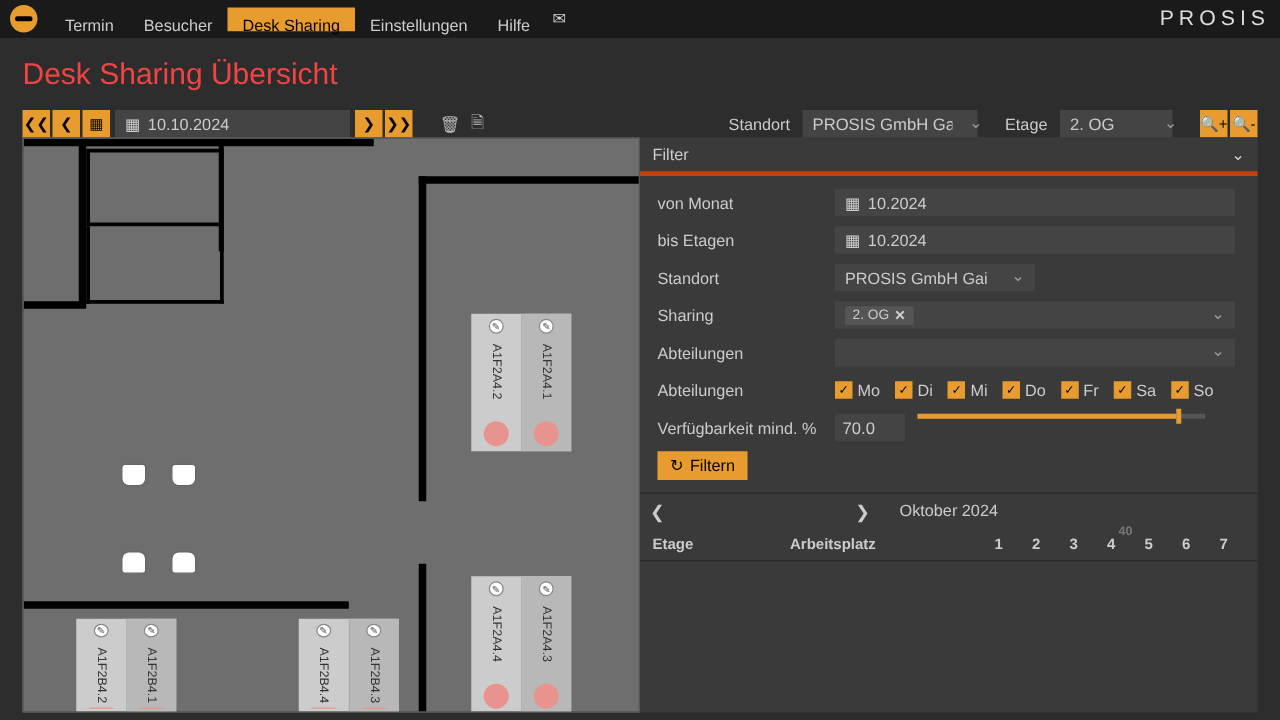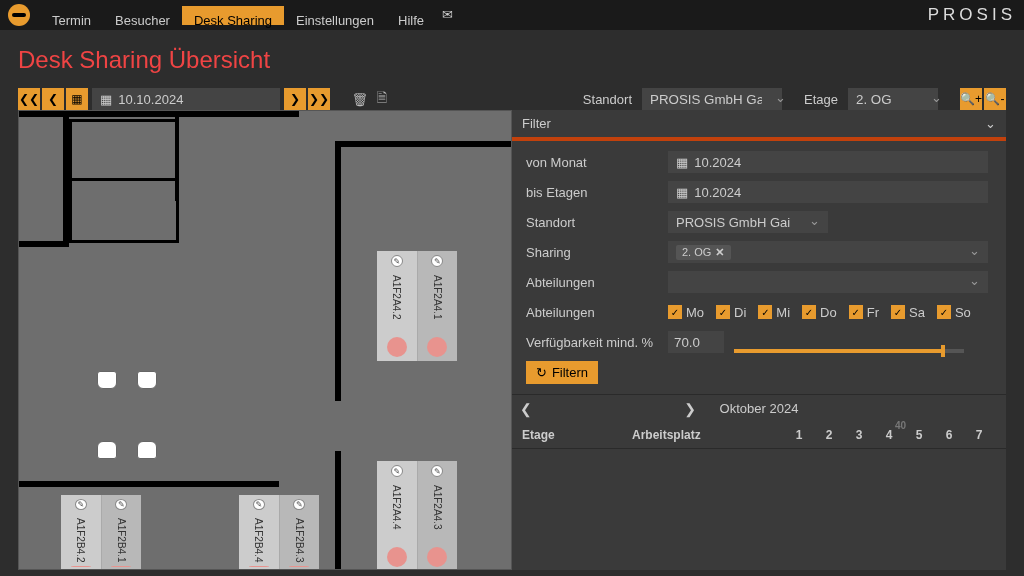--- a/index.html
+++ b/index.html
@@ -42,21 +42,21 @@
 .filter-body{padding:10px 14px;background:#3a3a3a}
 .frow{display:flex;align-items:center;margin-bottom:8px;min-height:22px}
 .flbl{width:142px;color:#ccc}
 .finput{background:#444;color:#ccc;border:none;height:22px;padding:0 8px;display:flex;align-items:center;gap:6px;flex:1;max-width:320px}
 .fsel{background:#444;flex:1;max-width:320px;height:22px;position:relative;padding:0 8px;display:flex;align-items:center}
 .fsel::after{content:"⌄";position:absolute;right:8px;top:2px;color:#999}
 .tag{background:#555;padding:1px 6px;border-radius:2px;font-size:11px;display:flex;align-items:center;gap:4px}
 .days{display:flex;gap:12px;flex-wrap:wrap}
 .day{display:flex;align-items:center;gap:4px}
 .chk{width:14px;height:14px;background:#e89b2e;display:flex;align-items:center;justify-content:center;color:#000;font-size:10px}
-.slider-row{display:flex;align-items:flex-end;gap:10px}
+.slider-row{display:flex;align-items:flex-start;gap:10px}
 .pct-in{background:#444;border:none;color:#ccc;width:56px;height:22px;padding:0 6px}
 .slider{flex:1;height:4px;background:#555;position:relative;max-width:230px}
 .slider-fill{position:absolute;left:0;top:0;height:4px;background:#e89b2e}
 .slider-thumb{position:absolute;top:-4px;width:4px;height:12px;background:#e89b2e}
 .filter-btn{background:#e89b2e;color:#000;border:none;padding:4px 10px;cursor:pointer;display:flex;align-items:center;gap:5px;font-size:13px}
 .month-nav{display:flex;align-items:center;justify-content:center;gap:40px;padding:6px 0;border-top:1px solid #2a2a2a;position:relative}
 .month-nav .arr{position:absolute;color:#ccc;cursor:pointer;font-size:14px}
 .month-nav .arr.l{left:8px}
 .month-nav .arr.r{right:310px}
 .tbl-hdr{display:flex;padding:6px 10px;font-weight:bold;font-size:12px;border-bottom:1px solid #2a2a2a}

